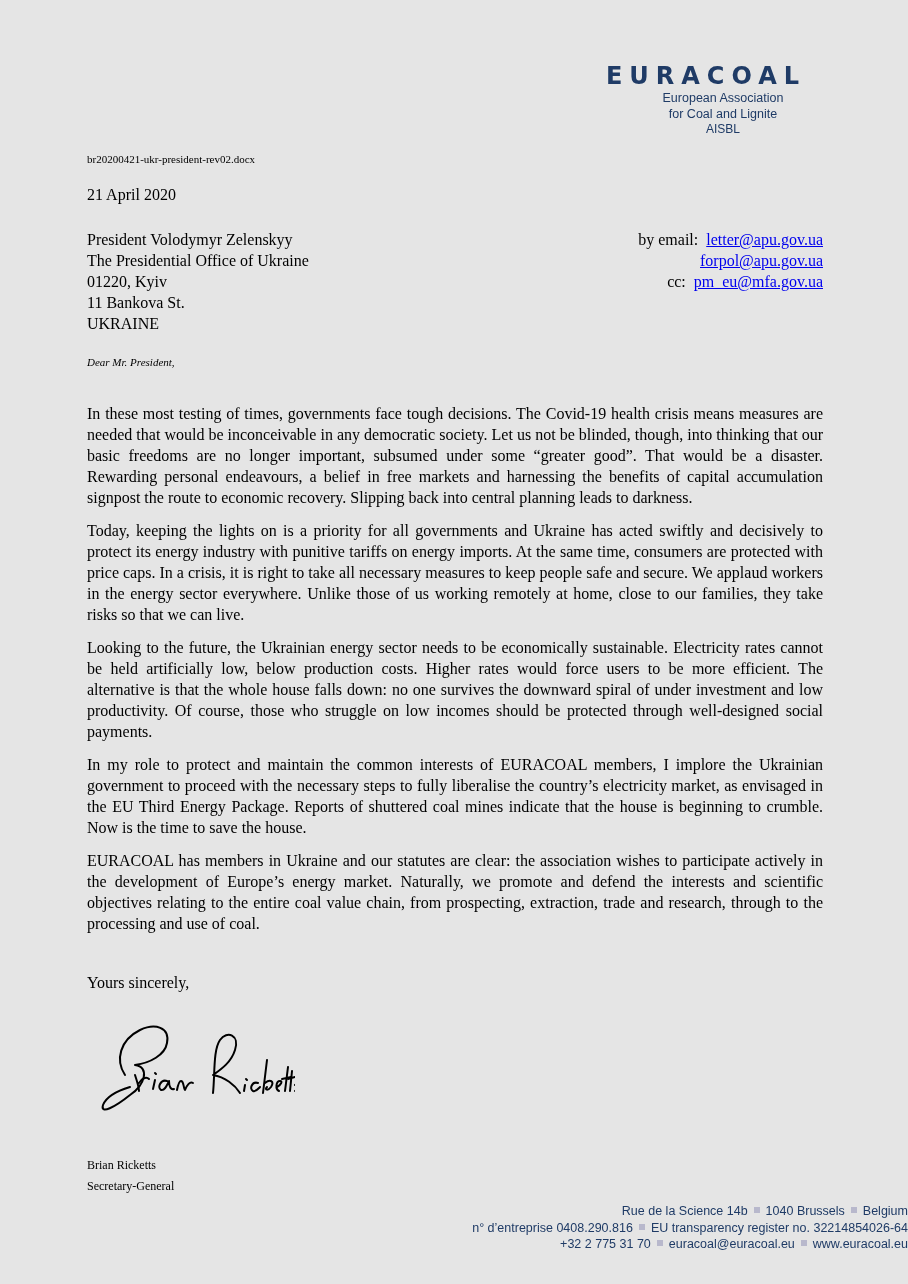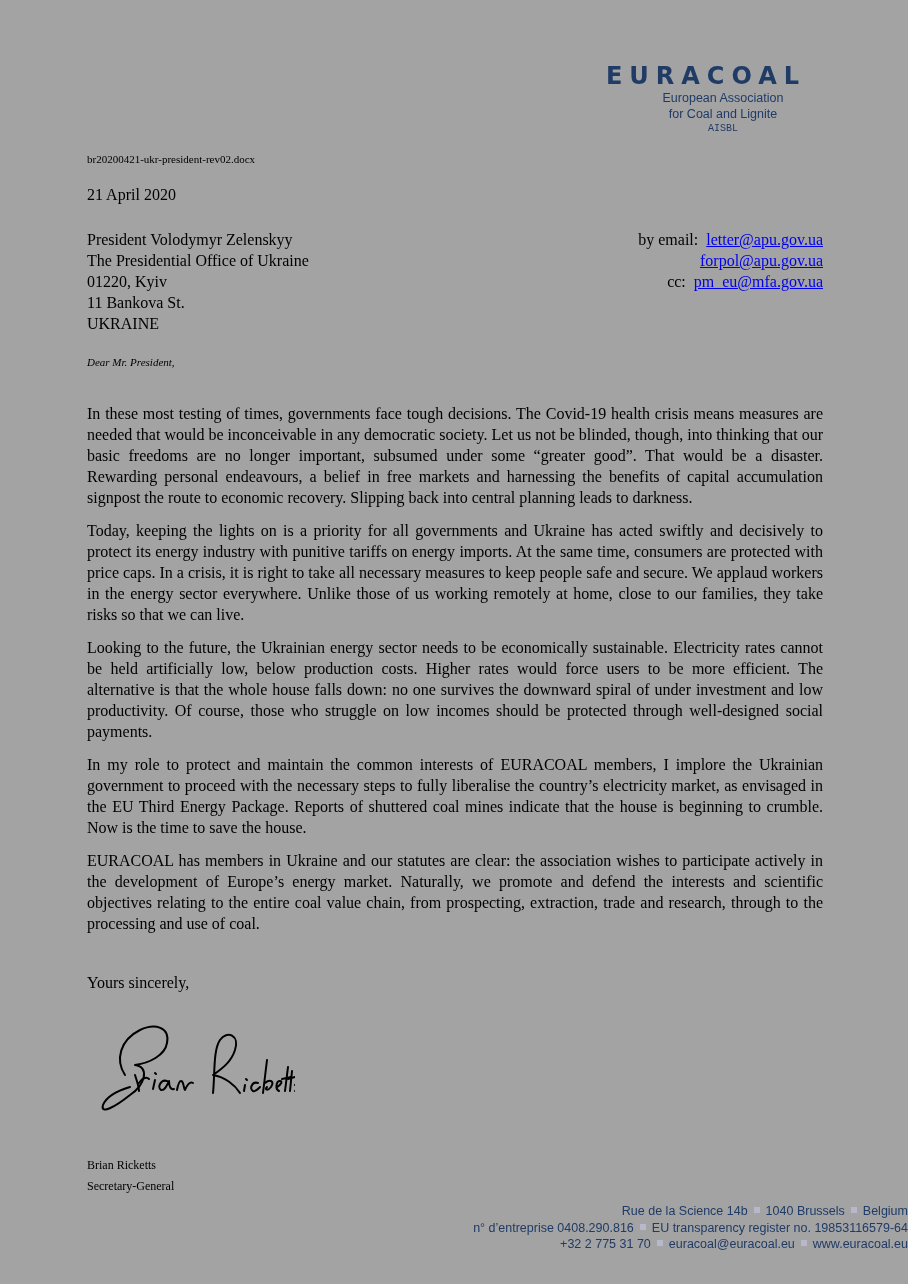--- a/index.html
+++ b/index.html
@@ -1,23 +1,23 @@
 <!DOCTYPE html>
 <html><head>
   <meta charset="utf-8">
   <style>
     html, body { margin: 0; padding: 0; background: #ffffff; }
     body { width: 908px; height: 1284px; position: relative; overflow: hidden; color: #000; }
-    .page { position: absolute; left: 0; top: 0; width: 908px; height: 1284px; background: #a3a3a3; }
+    .page { position: absolute; left: 0; top: 0; width: 908px; height: 1284px; background: #e5e5e5; }
 
     
     .logo { position: absolute; left: 583px; top: 62px; width: 240px; text-align: center; }
     .logo-word { font-family: "DejaVu Sans", sans-serif; font-weight: bold; font-size: 24px; letter-spacing: 7px; color: #1f3b66; line-height: 28px; margin-left: 6px; }
     .logo-sub { font-family: "Liberation Sans", sans-serif; font-size: 12.5px; color: #1f3b66; line-height: 16px; margin-left: 40px; }
-    .logo-aisbl { font-family: Liberation Mono, monospace; font-size: 10px; color: #1f3b66; line-height: 14px; margin-left: 40px; }
+    .logo-aisbl { font-family: Liberation Sans, sans-serif; font-size: 12px; color: #1f3b66; line-height: 14px; margin-left: 40px; }
 
     .serif { font-family: "Liberation Serif", serif; }
 
     .filename { position: absolute; left: 87px; top: 153px; font-size: 11px; }
     .date { position: absolute; left: 87px; top: 186px; font-size: 16px; }
 
     .addressee { position: absolute; left: 87px; top: 229px; font-size: 16px; line-height: 21px; }
     .email-block { position: absolute; right: 85px; top: 229px; font-size: 16px; line-height: 21px; text-align: right; }
     .email-block a { color: #0000ee; text-decoration: underline; }
 
@@ -105,20 +105,20 @@
   <div class="sign-name serif">
     <div>Brian Ricketts</div>
     <div>Secretary-General</div>
   </div>
 
   <div class="footer">
     <div>
       <span>Rue de la Science 14b</span><span class="sq"></span><span>1040 Brussels</span><span class="sq"></span><span>Belgium</span>
     </div>
     <div>
-      <span>n° d’entreprise 0408.290.816</span><span class="sq"></span><span>EU transparency register no. 19853116579-64</span>
+      <span>n° d’entreprise 0408.290.816</span><span class="sq"></span><span>EU transparency register no. 32214854026-64</span>
     </div>
     <div>
       <span>+32 2 775 31 70</span><span class="sq"></span><span>euracoal@euracoal.eu</span><span class="sq"></span><span>www.euracoal.eu</span>
     </div>
   </div>
 
 </div>
 
 </body></html>

